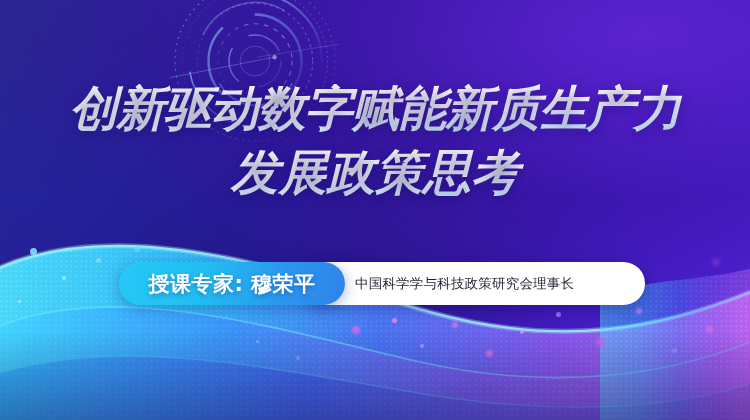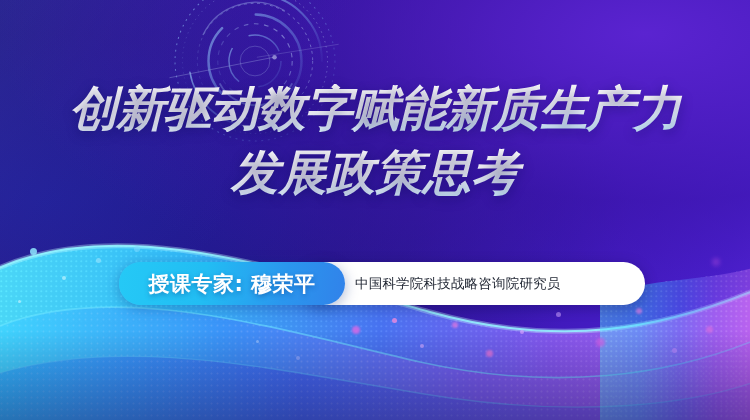--- a/index.html
+++ b/index.html
@@ -260,17 +260,17 @@
     <span class="tline tline1">创新驱动数字赋能新质生产力</span>
     <span class="tline tline2">发展政策思考</span>
   </div>
 
   <div class="speaker">
     <div class="sp-panel"></div>
     <div class="sp-pill">
       <span class="sp-pill-label">授课专家: 穆荣平</span>
     </div>
     <div class="sp-lines">
-      <span class="sp-line">中国科学院科技战略咨询院研究员</span>
+      <span class="sp-line">中国科学学与科技政策研究会理事长</span>
     </div>
   </div>
 
 </div>
 
 </body></html>

